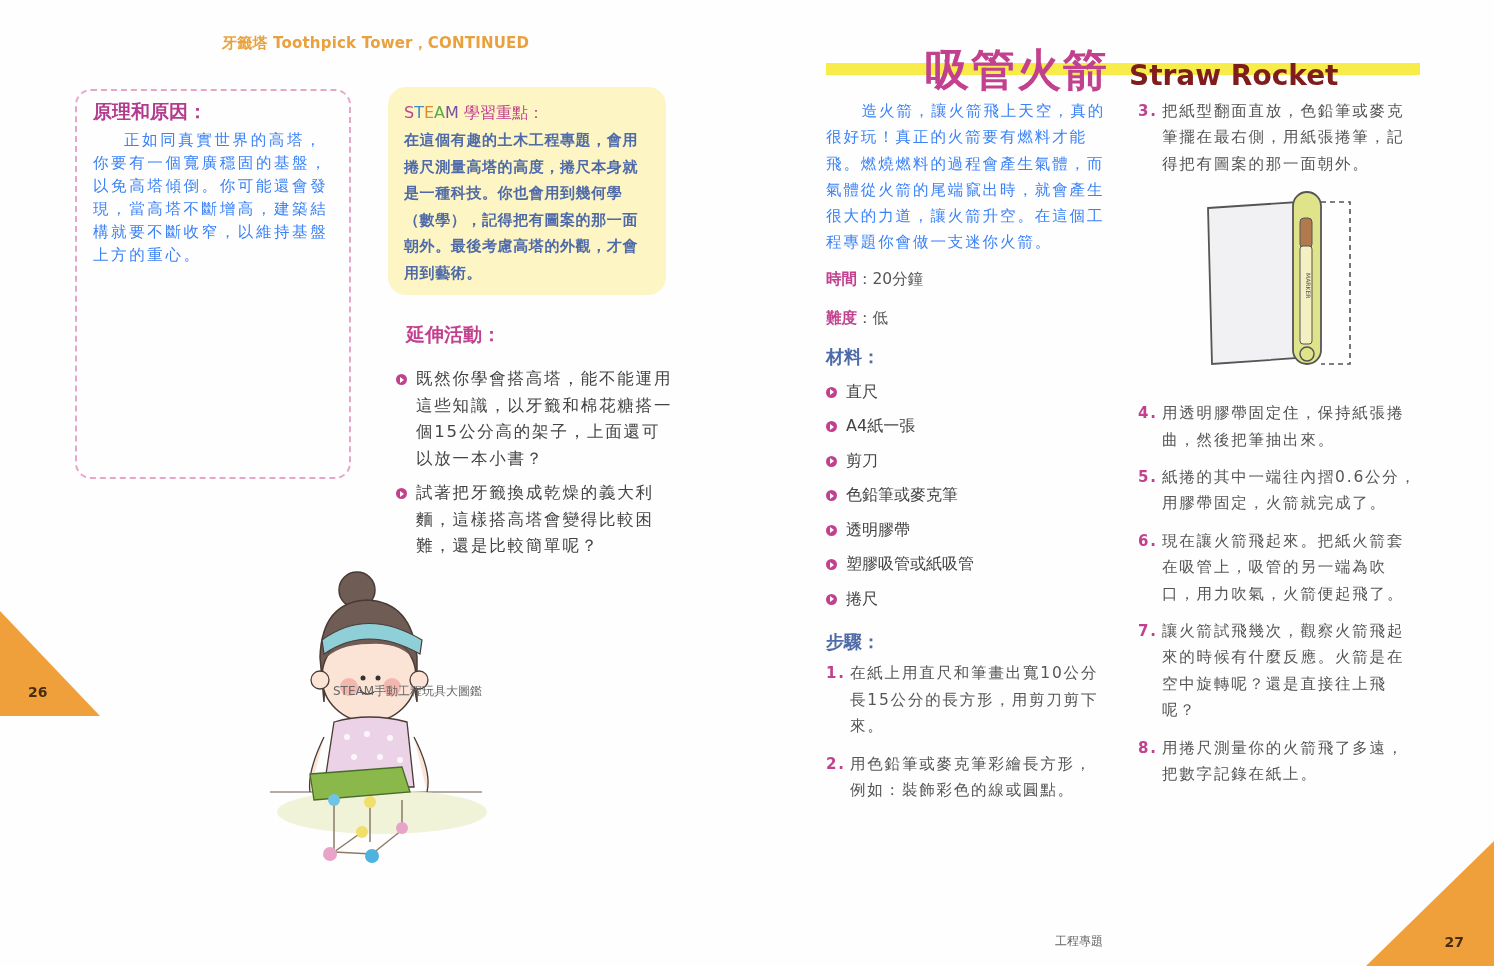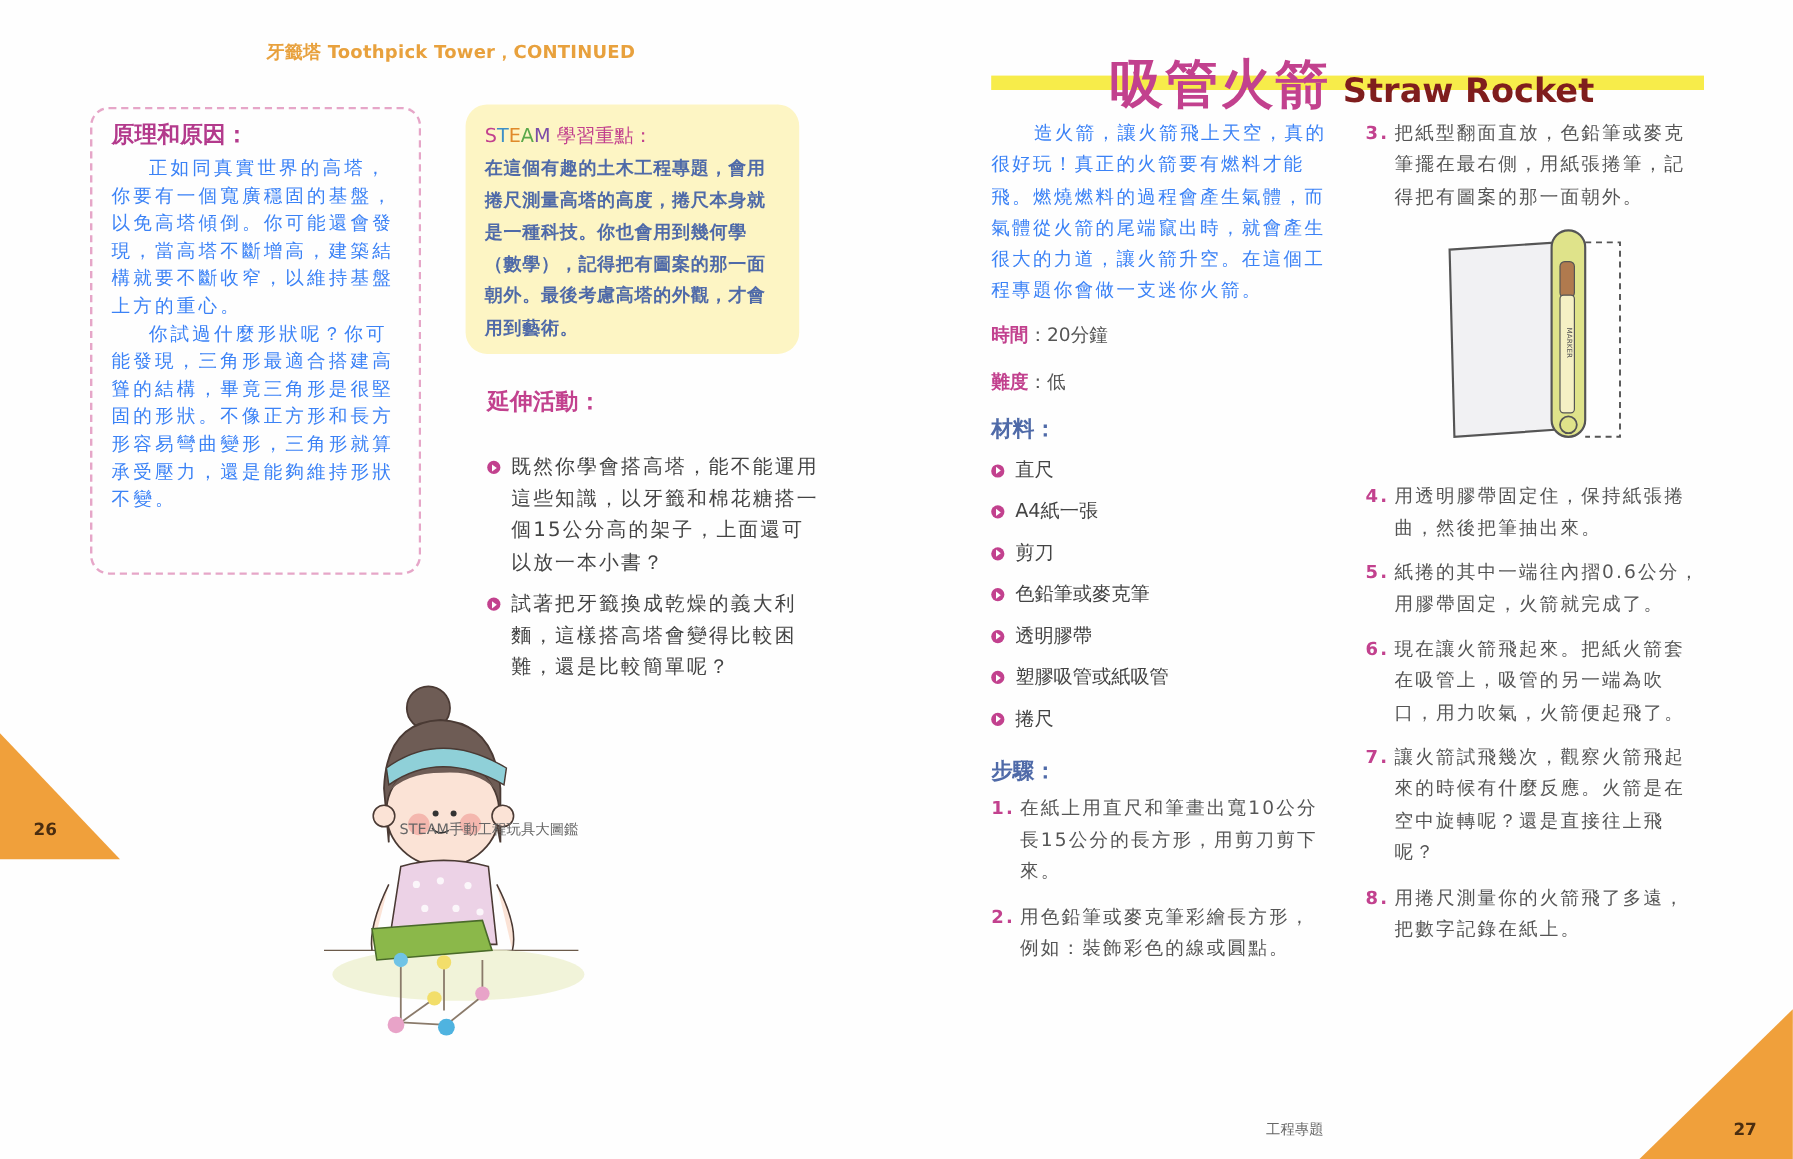--- a/index.html
+++ b/index.html
@@ -50,21 +50,21 @@
       letter-spacing: 0.6px;
     }
 
     
     .ext-title {
       position: absolute; left: 406px; top: 322px;
       font-size: 19px; font-weight: bold; color: #c2418e;
     }
     .ext-list {
       position: absolute; left: 388px; top: 358px; width: 282px;
-      list-style: none; margin: 18px; padding: 0;
+      list-style: none; margin: 8px; padding: 0;
     }
     .ext-list li {
       position: relative; padding-left: 20px; font-size: 16.5px; line-height: 26.5px;
       color: #444; letter-spacing: 1.8px; margin-bottom: 8px;
     }
     .bullet {
       position: absolute; left: 0; top: 8px; width: 11px; height: 11px; border-radius: 50%;
       background: #c2418e; display: flex; align-items: center; justify-content: center;
     }
     .bullet::after {
@@ -93,21 +93,21 @@
       position: absolute; bottom: 16px; font-size: 12px; color: #666;
     }
     .footer-text.left { left: 333px; }
     .footer-text.right { left: 1055px; }
 
     
     .title-bar {
       position: absolute; left: 826px; top: 63px; width: 594px; height: 12px; background: #f7ec4a;
     }
     .title-wrap {
-      position: absolute; left: 925px; top: 18px; display: flex; align-items: baseline; gap: 10px; text-align: center;
+      position: absolute; left: 925px; top: 18px; display: flex; align-items: baseline; gap: 20px; text-align: center;
     }
     .title-zh { font-size: 44px; font-weight: bold; color: #c2418e; letter-spacing: 2px; }
     .title-en { font-size: 28px; font-weight: bold; color: #7f1d1d; margin-top: 41px; }
 
     
     .col { position: absolute; top: 98px; width: 282px; }
     .col-a { left: 826px; }
     .col-b { left: 1138px; }
 
     .intro {
@@ -139,21 +139,20 @@
   </style>
 </head>
 <body>
 
 <div class="page page-left">
   <div class="running-head">牙籤塔 Toothpick Tower，CONTINUED</div>
 
   <div class="principle-box">
     <h3 class="principle-title">原理和原因：</h3>
     <p class="principle-text">正如同真實世界的高塔，你要有一個寬廣穩固的基盤，以免高塔傾倒。你可能還會發現，當高塔不斷增高，建築結構就要不斷收窄，以維持基盤上方的重心。</p>
-    <p class="principle-text">你試過什麼形狀呢？你可能發現，三角形最適合搭建高聳的結構，畢竟三角形是很堅固的形狀。不像正方形和長方形容易彎曲變形，三角形就算承受壓力，還是能夠維持形狀不變。</p>
   </div>
 
   <div class="steam-box">
     <h3 class="steam-title"><span class="s">S</span><span class="t">T</span><span class="e">E</span><span class="a">A</span><span class="m">M</span><span class="zh"> 學習重點：</span></h3>
     <p class="steam-text">在這個有趣的土木工程專題，會用捲尺測量高塔的高度，捲尺本身就是一種科技。你也會用到幾何學（數學），記得把有圖案的那一面朝外。最後考慮高塔的外觀，才會用到藝術。</p>
   </div>
 
   <div class="ext-title">延伸活動：</div>
   <ul class="ext-list">
     <li><span class="bullet"></span><span>既然你學會搭高塔，能不能運用這些知識，以牙籤和棉花糖搭一個15公分高的架子，上面還可以放一本小書？</span></li>

